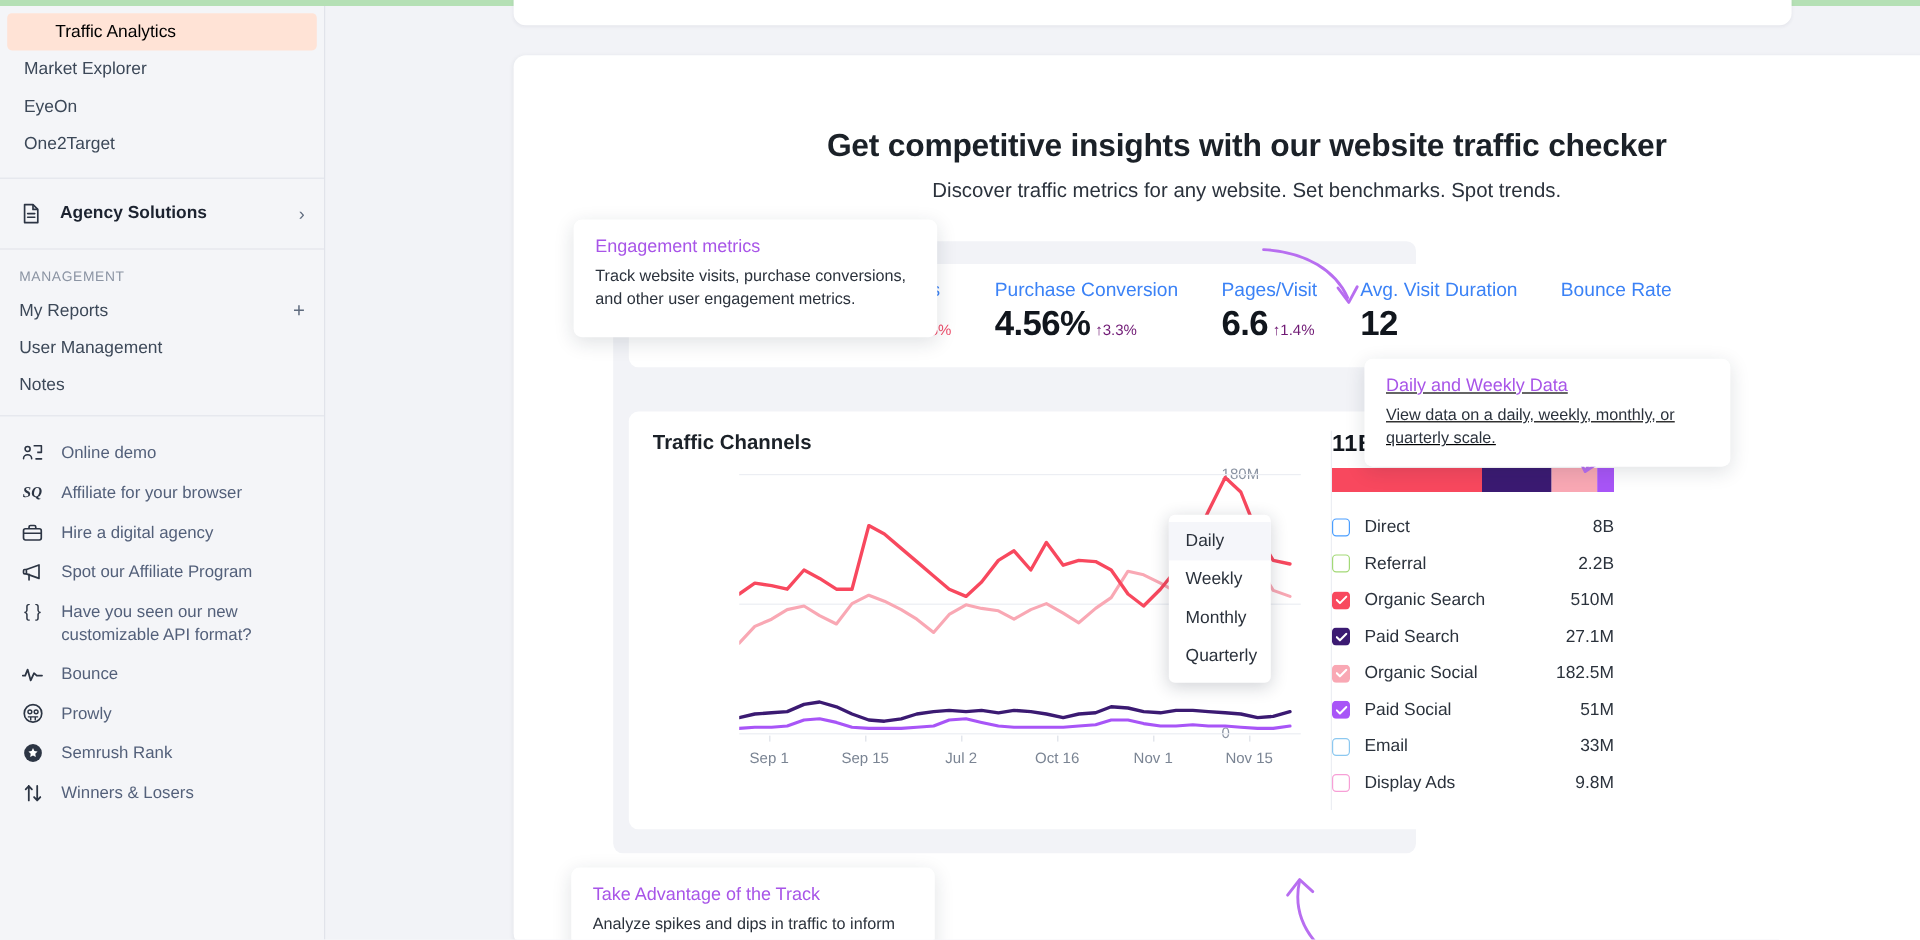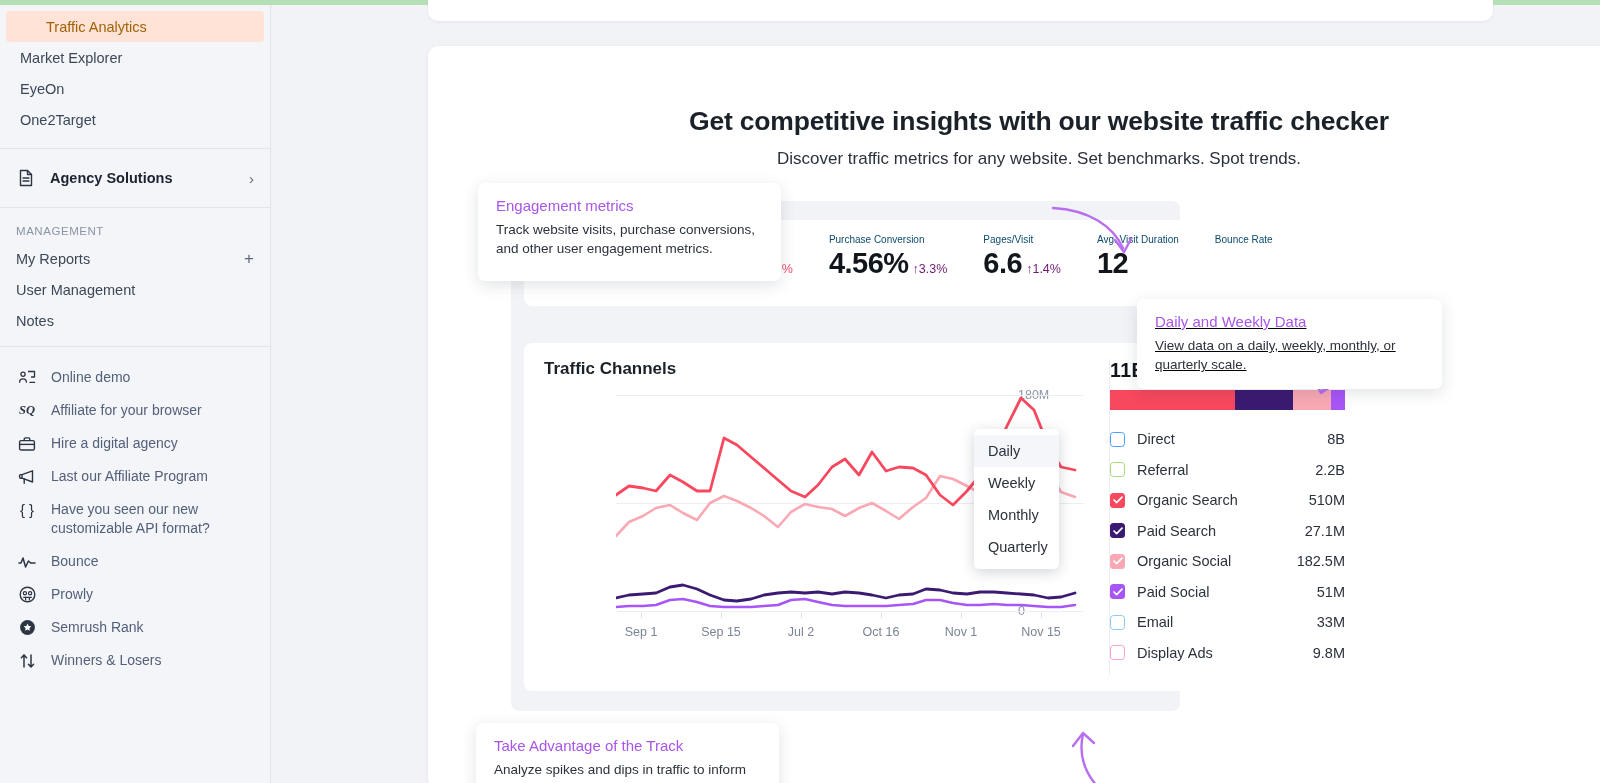--- a/index.html
+++ b/index.html
@@ -23,21 +23,21 @@
     border-right: 1px solid #e1e3ea;
     overflow: hidden;
   }
   .nav-top { padding: 6px 0 7px 0; }
   .nav-item {
     height: 31px; display: flex; align-items: center;
     padding: 0 14px; margin: 0 6px; border-radius: 4px;
     font-size: 14.5px; color: #3c4858; cursor: pointer;
     white-space: nowrap;
   }
-  .nav-item.active { background: #ffe3d6; color: #a16207; padding-left: 40px; }
+  .nav-item.active { background: #ffe3d6; color: #000000; padding-left: 40px; }
   .divider { height: 1px; background: #e3e5eb; margin: 6px 0; }
 
   .agency-row {
     display: flex; align-items: center; height: 46px;
     padding: 0 16px; cursor: pointer;
   }
   .agency-ic { width: 20px; height: 20px; margin-right: 14px; flex: 0 0 20px;}
   .agency-label { font-size: 14.5px; font-weight: bold; color: #1c2330; flex: 1; }
   .chev-right { color: #5f6b7e; font-size: 15px; }
 
@@ -94,21 +94,21 @@
   }
   .white-card {
     position: absolute; background: #fff; border-radius: 8px;
   }
   .metrics-card { left: 253px; top: 215px; width: 892px; height: 86px; }
   .chart-card  { left: 253px; top: 338px; width: 874px; height: 348px; }
 
   
   .metrics-row { display: flex; padding: 14px 18px 0 18px; }
   .metric { margin-right: 36px; }
-  .m-label { font-size: 10px; color: #0c4a6e; white-space: nowrap; }
+  .m-label { font-size: 16px; color: #3b82f6; white-space: nowrap; }
   .m-val { display: flex; align-items: baseline; margin-top: 2px; }
   .m-num { font-size: 29px; font-weight: bold; color: #11161d; letter-spacing:-.5px; }
   .m-delta { font-size: 12.5px; margin-left: 4px; white-space: nowrap; }
   .m-delta.down { color: #ef4e6b; }
   .m-delta.up { color: #701a75; }
 
   
   .chart-head {
     display: flex; align-items: center; padding: 16px 20px 0 20px;
   }
@@ -261,21 +261,21 @@
       </div>
 
       <div class="tool-item">
         <span class="tool-ic">
           <svg width="18" height="16" viewBox="0 0 18 16" fill="none">
             <path d="M14.5 1.8 4 5.6v3.6l10.5 3.8z" stroke="#2c3544" stroke-width="1.4" stroke-linejoin="round"></path>
             <path d="M4 5.6H2.6c-.6 0-1 .5-1 1v1.6c0 .5.4 1 1 1H4" stroke="#2c3544" stroke-width="1.4"></path>
             <path d="M6.2 9.6v4.6" stroke="#2c3544" stroke-width="1.4" stroke-linecap="round"></path>
           </svg>
         </span>
-        <span class="tool-txt">Last our Affiliate Program</span>
+        <span class="tool-txt">Spot our Affiliate Program</span>
       </div>
 
       <div class="tool-item">
         <span class="tool-ic">
           <span style="font-size:15px;color:#2c3544;font-family:'Liberation Sans',sans-serif;">{&nbsp;}</span>
         </span>
         <span class="tool-txt">Have you seen our new customizable API format?</span>
       </div>
 
       <div class="tool-item">

